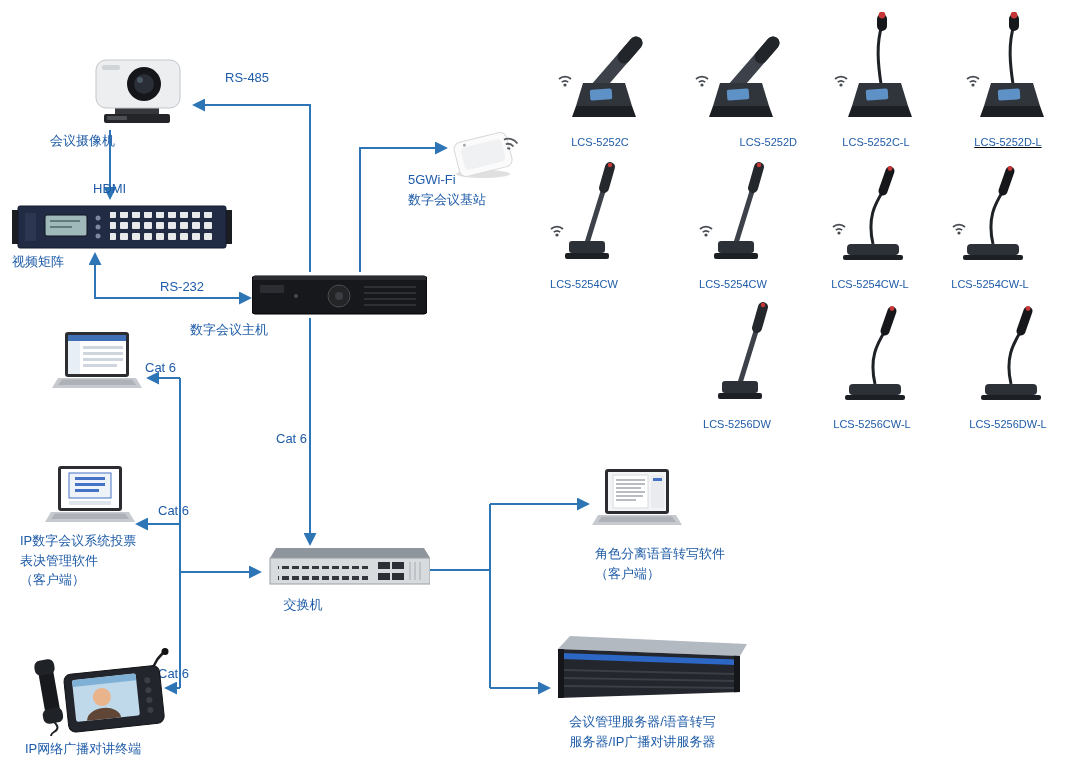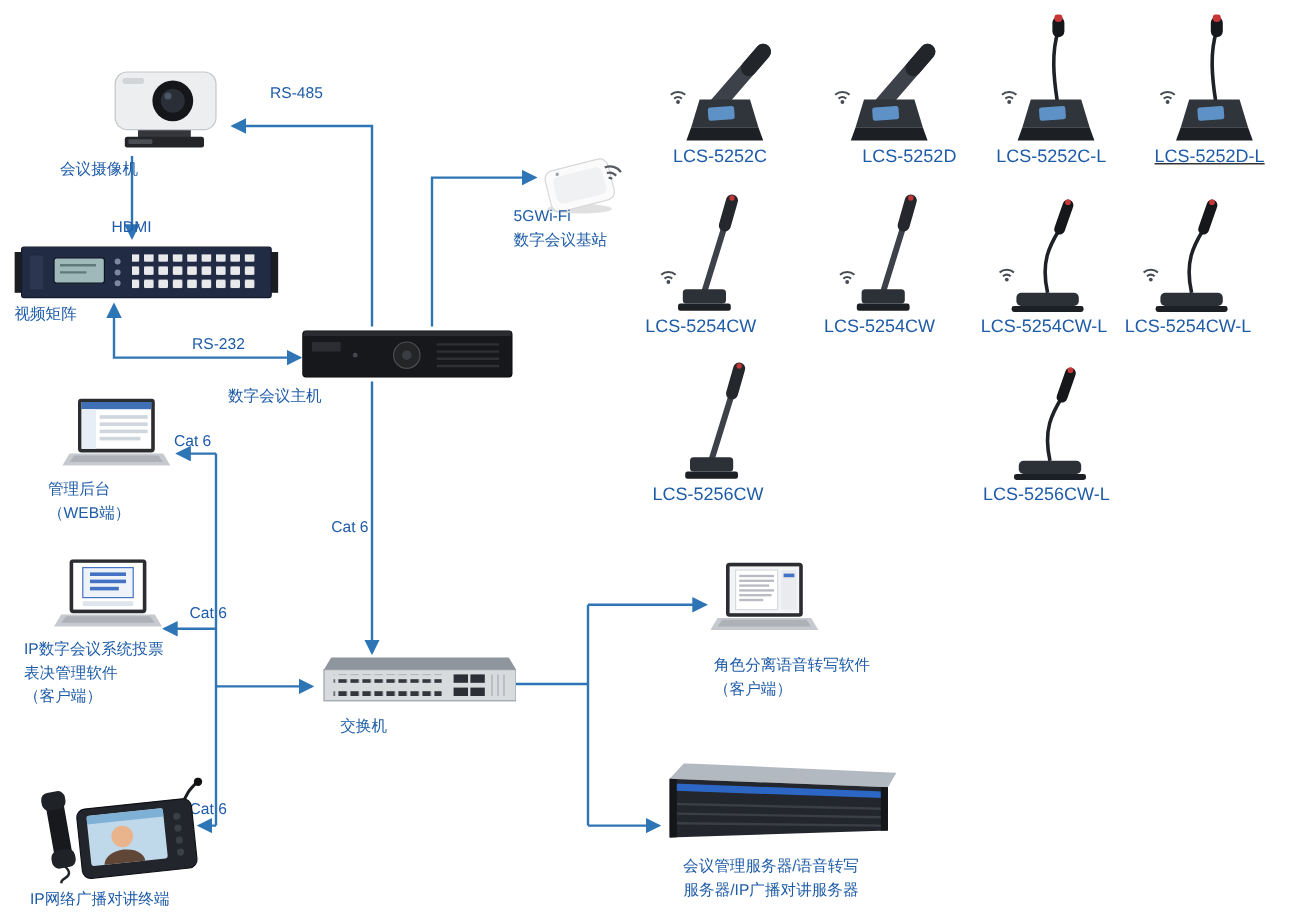--- a/index.html
+++ b/index.html
@@ -8,21 +8,21 @@
   .canvas{position:relative;width:1080px;height:762px;background:#fff;overflow:hidden;--accent:#1F5CA8}
   #conn-svg{position:absolute;left:0;top:0;width:1080px;height:762px}
   .dev{position:absolute}
   .dev svg{display:block;width:100%;height:100%}
   .dev-label{position:absolute;color:var(--accent);font-size:13px;text-align:left;white-space:pre-line;line-height:1.5}
   .dev-label.left{text-align:center}
   .conn-label{position:absolute;color:var(--accent);font-size:13px}
   .mic-grid{position:absolute;left:0;top:0;width:1080px;height:762px;pointer-events:none}
   .mic-cell{position:absolute;width:120px;text-align:center}
   .mic-cell svg{width:110px;height:108px;display:block;margin:0 auto}
-  .mic-label{color:var(--accent);font-size:15px;margin-top:2px;white-space:nowrap}
+  .mic-label{color:var(--accent);font-size:11px;margin-top:16px;white-space:nowrap}
 </style>
 </head>
 <body>
 
 <div class="canvas" style="--accent: #1F5CA8;">
 
   <svg id="conn-svg">
     <defs>
       <marker id="arrowhead" viewBox="0 0 10 10" refX="8.5" refY="5" markerWidth="6.5" markerHeight="6.5" orient="auto-start-reverse">
         <path id="arrowPath" d="M0,0 L10,5 L0,10 z" fill="#2E75B6"></path>
@@ -114,41 +114,39 @@
         <rect x="17" y="18" width="42" height="23" rx="5" fill="#f0f1f3"></rect>
         <circle cx="22" cy="16" r="1.4" fill="#9aa0a6"></circle>
       </g>
       <g fill="none" stroke="#585c62" stroke-width="1.8" transform="translate(62,4) rotate(16)">
         <path d="M0,11 a11,11 0 0 1 14,0"></path>
         <path d="M3,15 a7,7 0 0 1 8,0"></path>
         <path d="M5.5,18.5 a3.5,3.5 0 0 1 3,0"></path>
       </g>
     </svg>
   </div>
-  <div class="dev-label" style="left:428px;top:170px;width:125px">5GWi-Fi
+  <div class="dev-label" style="left:408px;top:170px;width:125px">5GWi-Fi
 数字会议基站</div>
 
   <div class="dev" style="left:52px;top:332px;width:90px;height:62px">
     <svg viewBox="0 0 90 62">
       <rect x="13" y="0" width="64" height="45" rx="3" fill="#2b2d31"></rect>
       <rect x="16" y="3" width="58" height="39" fill="#ffffff"></rect>
       <rect x="16" y="3" width="58" height="6" fill="#3f6fb5"></rect>
       <rect x="16" y="9" width="12" height="33" fill="#e8eef6"></rect>
       <g fill="#cfd6de">
         <rect x="31" y="14" width="40" height="3"></rect>
         <rect x="31" y="20" width="40" height="3"></rect>
         <rect x="31" y="26" width="40" height="3"></rect>
         <rect x="31" y="32" width="34" height="3"></rect>
       </g>
       <path d="M6,46 L84,46 L90,56 L0,56 Z" fill="#c6c9ce"></path>
       <path d="M10,47.5 L80,47.5 L84,53 L6,53 Z" fill="#aeb2b8"></path>
     </svg>
   </div>
-  <div class="dev-label" style="left:40px;top:398px;width:120px">管理后台
-（WEB端）</div>
 
   <div class="dev" style="left:45px;top:466px;width:90px;height:62px">
     <svg viewBox="0 0 90 62">
       <rect x="13" y="0" width="64" height="45" rx="3" fill="#2b2d31"></rect>
       <rect x="16" y="3" width="58" height="39" fill="#ffffff"></rect>
       <rect x="24" y="7" width="42" height="25" fill="#eef3fa" stroke="#4472c4"></rect>
       <g fill="#4472c4">
         <rect x="30" y="11" width="30" height="3"></rect>
         <rect x="30" y="17" width="30" height="3"></rect>
         <rect x="30" y="23" width="24" height="3"></rect>
@@ -393,35 +391,45 @@
           <g transform="translate(18,66)">
             <g fill="none" stroke="#464b52" stroke-width="1.7">
   <path d="M0,7 a9,9 0 0 1 12,0"></path>
               <path d="M2.8,10.2 a5,5 0 0 1 6.4,0"></path>
             </g>
   <circle cx="6" cy="13" r="1.6" fill="#464b52"></circle>
           </g>
         </svg>
      <div class="mic-label">LCS-5254CW-L</div>
       </div>
-      <div class="mic-cell" style="left: 530px; top: 294px;">
+      <div class="mic-cell" style="left: 677px; top: 294px;">
         <svg viewBox="0 0 110 108">
           <line x1="58" y1="89" x2="75" y2="34" stroke="#3d424a" stroke-width="5" stroke-linecap="round"></line>
   <line x1="75" y1="34" x2="81" y2="13" stroke="#24272c" stroke-width="10" stroke-linecap="round"></line>
   <circle cx="81" cy="11" r="2.2" fill="#C63636"></circle>
   <rect x="40" y="87" width="36" height="12" rx="3" fill="#2c3037"></rect>
   <rect x="36" y="99" width="44" height="6" rx="2" fill="#1c1f24"></rect>
         </svg>
-     <div class="mic-label">LCS-5256CW</div>
+     <div class="mic-label">LCS-5256DW</div>
       </div>
       <div class="mic-cell" style="left: 812px; top: 294px;">
         <svg viewBox="0 0 110 108">
           <path d="M58,90 C52,64 60,50 68,37" fill="none" stroke="#1e2126" stroke-width="3"></path>
   <line x1="68" y1="37" x2="75" y2="17" stroke="#15171b" stroke-width="9" stroke-linecap="round"></line>
   <circle cx="75" cy="14.5" r="2.4" fill="#C63636"></circle>
   <rect x="32" y="90" width="52" height="11" rx="4" fill="#2c3037"></rect>
   <rect x="28" y="101" width="60" height="5" rx="2" fill="#1c1f24"></rect>
         </svg>
      <div class="mic-label">LCS-5256CW-L</div>
       </div>
+      <div class="mic-cell" style="left: 948px; top: 294px;">
+        <svg viewBox="0 0 110 108">
+          <path d="M58,90 C52,64 60,50 68,37" fill="none" stroke="#1e2126" stroke-width="3"></path>
+  <line x1="68" y1="37" x2="75" y2="17" stroke="#15171b" stroke-width="9" stroke-linecap="round"></line>
+  <circle cx="75" cy="14.5" r="2.4" fill="#C63636"></circle>
+  <rect x="32" y="90" width="52" height="11" rx="4" fill="#2c3037"></rect>
+  <rect x="28" y="101" width="60" height="5" rx="2" fill="#1c1f24"></rect>
+        </svg>
+     <div class="mic-label">LCS-5256DW-L</div>
+      </div>
     </div>
 
 </div>
 
 </body></html>

